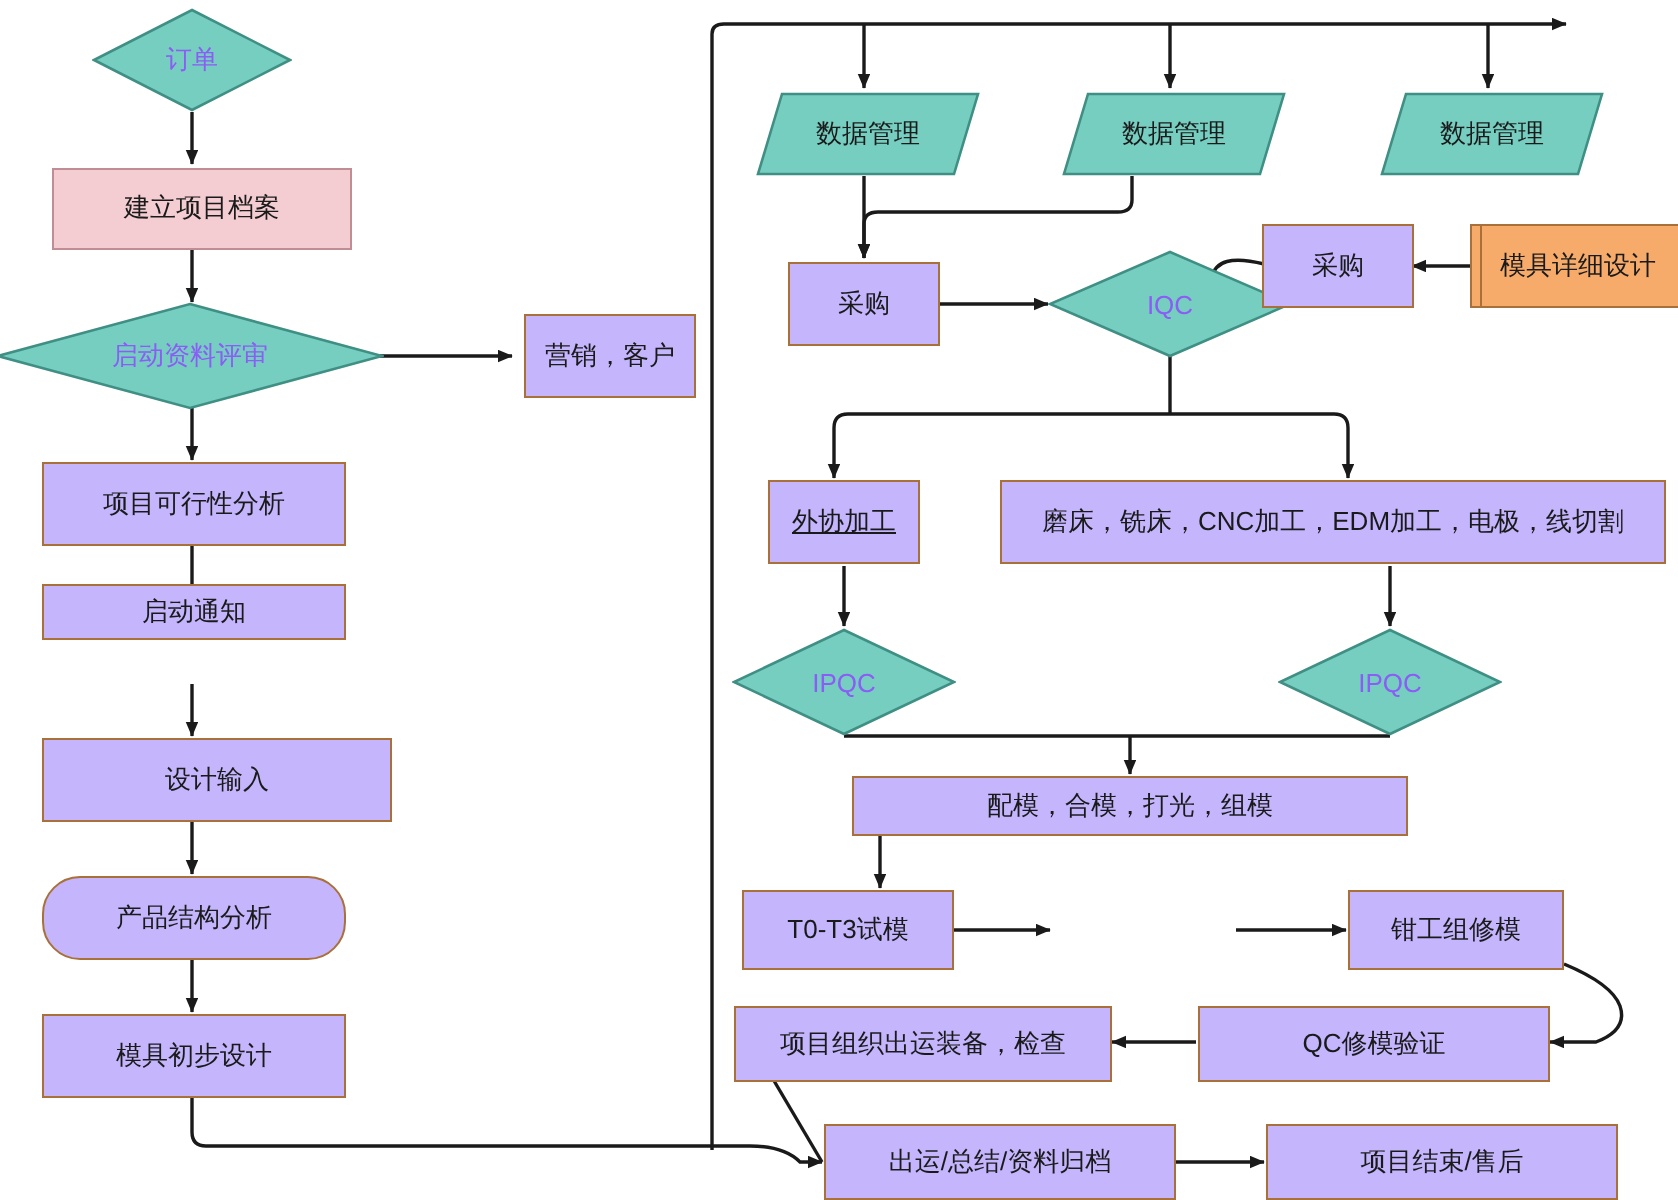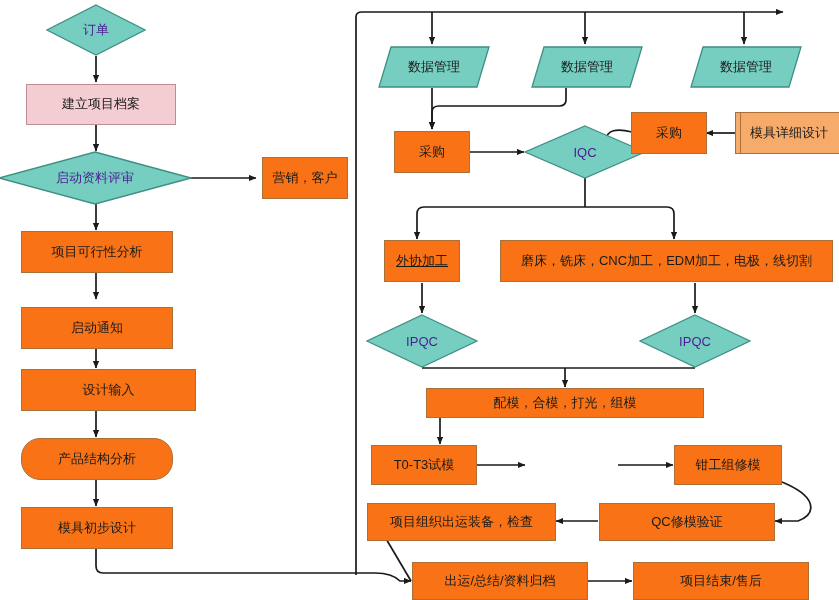--- a/index.html
+++ b/index.html
@@ -4,30 +4,30 @@
 <style>
   html,body{margin:0;padding:0;background:#ffffff;}
   body{width:839px;height:600px;overflow:hidden;
        font-family:"Liberation Sans","DejaVu Sans",sans-serif;}
   #canvas{position:relative;width:839px;height:600px;}
   svg.wires{position:absolute;left:0;top:0;width:839px;height:600px;overflow:visible;}
 
   .node{position:absolute;box-sizing:border-box;display:flex;align-items:center;
         justify-content:center;text-align:center;color:#1a1a1a;line-height:1.15;
         font-size:13px;white-space:nowrap;}
-  .rect{border:1.3px solid #a9703a;background:#f97316;}
+  .rect{border:1.3px solid #a9703a;background:#c4b5fd;}
   .rect.pink{background:#f4cdd2;border-color:#c08d95;}
   .predef{border:1.3px solid #a9703a;background:#f7ab6a;}
   .predef::before{content:"";position:absolute;left:4px;top:-1.3px;bottom:-1.3px;
         width:1.3px;background:#a9703a;}
   .diamond-wrap{position:absolute;}
   .diamond-wrap svg{position:absolute;left:0;top:0;}
   .diamond-wrap .dlabel{position:absolute;left:0;top:0;width:100%;height:100%;
         display:flex;align-items:center;justify-content:center;font-size:13px;
-        color:#4c1d95;white-space:nowrap;}
+        color:#8b5cf6;white-space:nowrap;}
   .para-wrap{position:absolute;}
   .para-wrap svg{position:absolute;left:0;top:0;}
   .para-wrap .plabel{position:absolute;left:0;top:0;width:100%;height:100%;
         display:flex;align-items:center;justify-content:center;font-size:13px;
         color:#1a1a1a;white-space:nowrap;}
 </style>
 </head>
 <body>
 
 <div id="canvas">
@@ -110,21 +110,21 @@
   <div class="diamond-wrap" style="left:-2px;top:151px;width:194px;height:54px;">
     <svg width="194" height="54" viewBox="0 0 194 54">
       <polygon points="97,1 193,27 97,53 1,27" fill="#76cec0" stroke="#3f8f84" stroke-width="1.3"></polygon>
     </svg>
     <span class="dlabel">启动资料评审</span>
   </div>
 
   <div class="node rect" style="left:21px;top:231px;width:152px;height:42px;">
     <span>项目可行性分析</span>
   </div>
-  <div class="node rect" style="left:21px;top:307px;width:152px;height:42px;">
+  <div class="node rect" style="left:21px;top:292px;width:152px;height:28px;">
     <span>启动通知</span>
   </div>
   <div class="node rect" style="left:21px;top:369px;width:175px;height:42px;">
     <span>设计输入</span>
   </div>
   <div class="node rect" style="left:21px;top:438px;width:152px;height:42px;border-radius:19px;">
     <span>产品结构分析</span>
   </div>
   <div class="node rect" style="left:21px;top:507px;width:152px;height:42px;">
     <span>模具初步设计</span>

